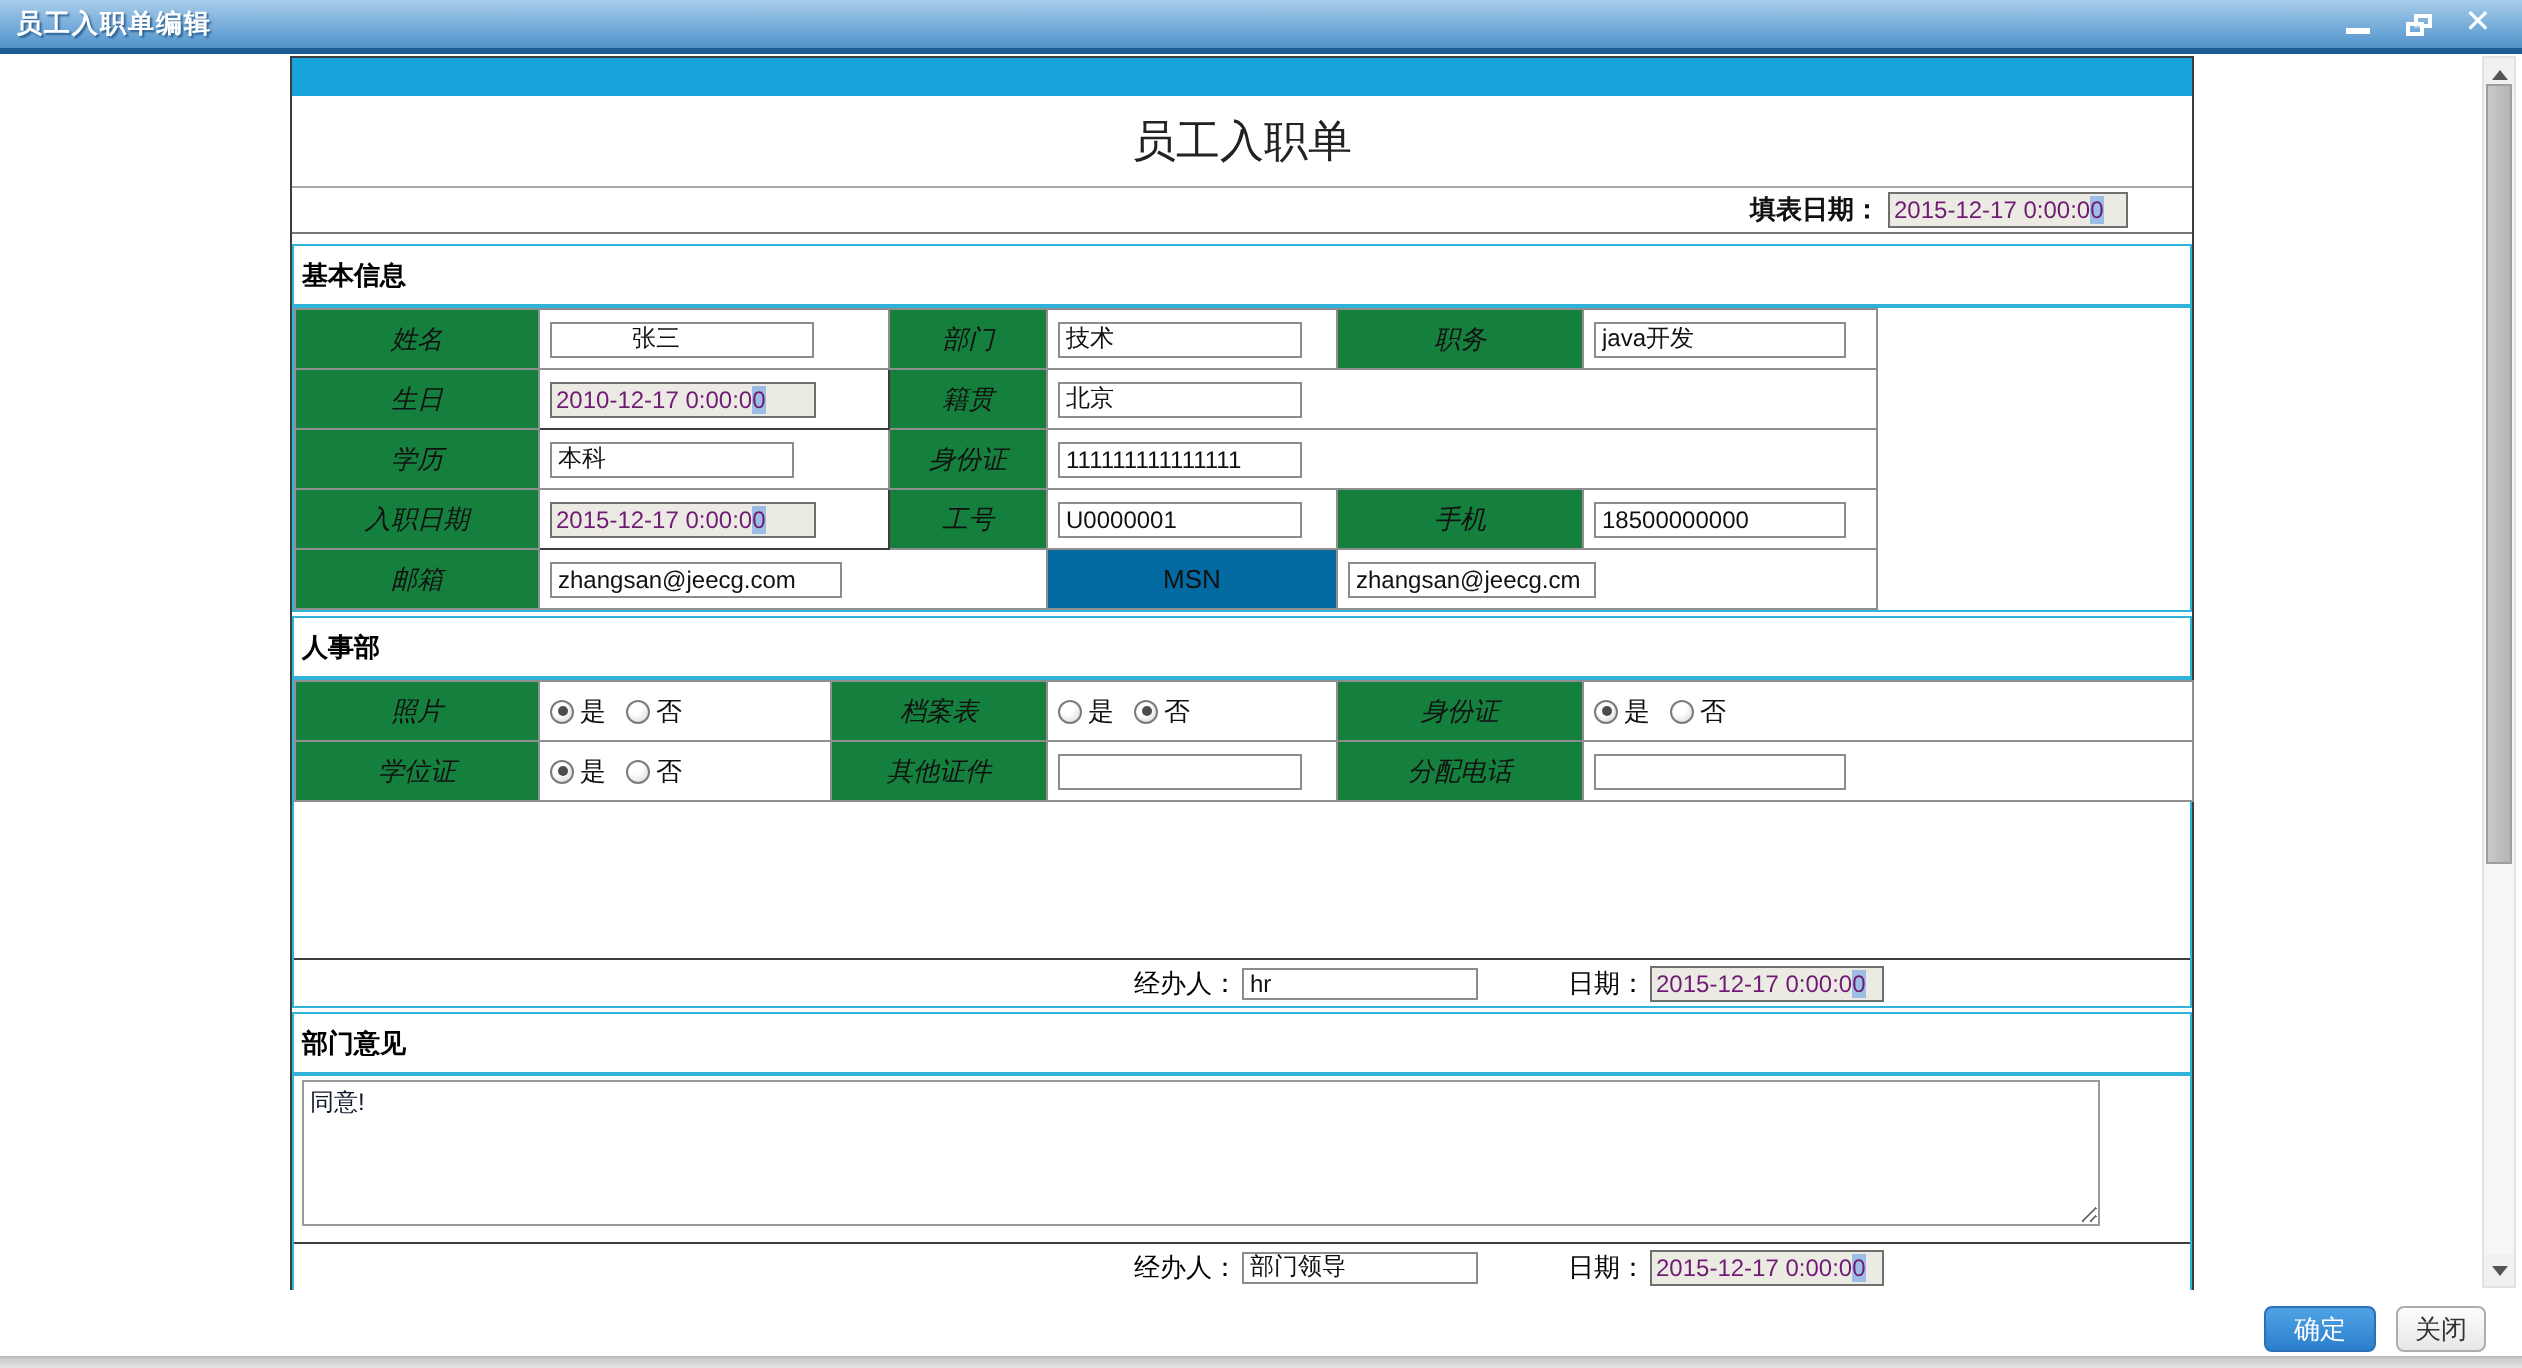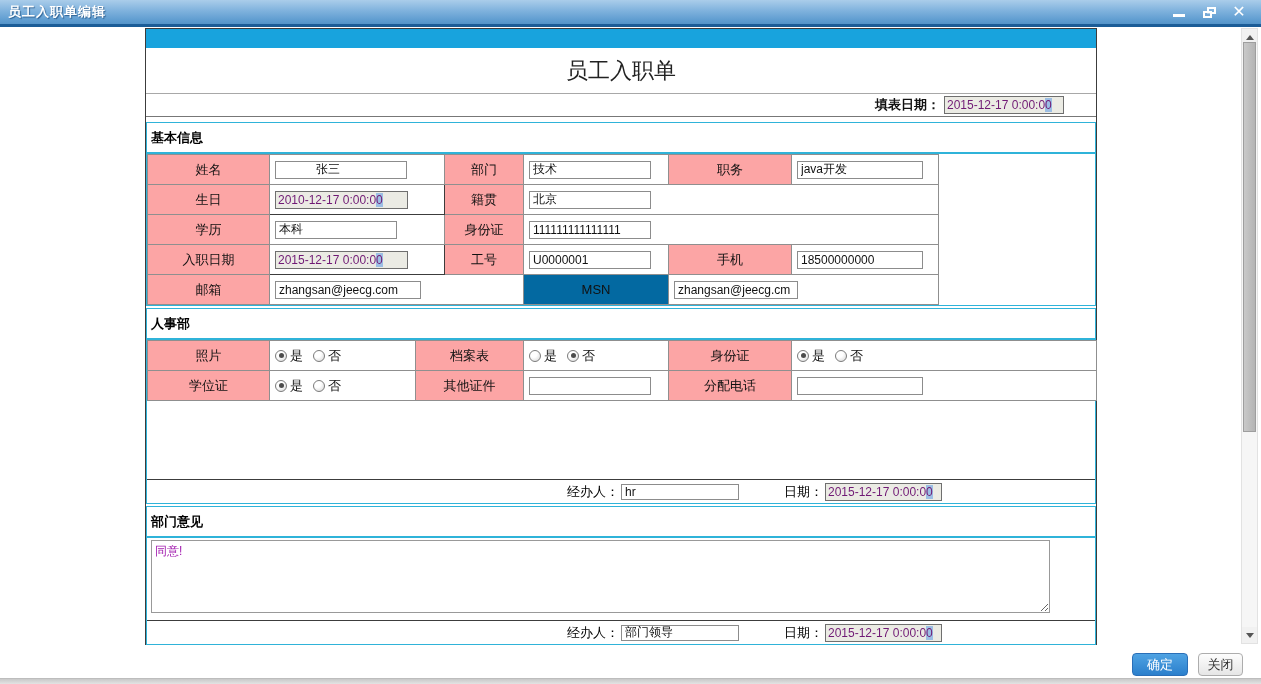--- a/index.html
+++ b/index.html
@@ -46,21 +46,21 @@
     font-family:"Liberation Sans","DejaVu Sans",sans-serif; color:#111; background:#fff; }
 
   
   .section { border:1px solid #2fb3d9; margin-top:2px; background:#fff; }
   .section-header { font-size:13px; font-weight:bold; color:#000; padding:6px 4px 5px 4px;
     border-bottom:2px solid #2fb3d9; background:#fff; }
 
   table.grid { border-collapse:collapse; table-layout:fixed; }
   table.grid td { border:1px solid #8f8f8f; height:30px; font-size:13px; color:#111;
     overflow:hidden; }
-  td.lbl { background:#fca5a5; text-align:center; }
+  td.lbl { background:#15803d; text-align:center;font-style:italic; }
   td.val { background:#fff; padding-left:5px; }
   td.msn-lbl { background:#0369a1; text-align:center; font-size:15px; }
   .basic-table { width:791px; border-right:1px solid #3c3c3c; }
   .hr-table { width:949px; }
   .hr-table td { height:25px; }
 
   .radio-group { display:flex; align-items:center; gap:10px; font-size:13px; }
   .radio-pair { display:flex; align-items:center; gap:3px; }
   .radio { width:12px; height:12px; border-radius:50%; border:1px solid #7b7b7b;
     background:radial-gradient(circle at 35% 30%, #ffffff 35%, #d4d4d4 100%);
@@ -69,21 +69,21 @@
 
   .hr-empty { height:78px; background:#fff; }
   .handler-row { border-top:1px solid #3c3c3c; height:24px; display:flex; align-items:center;
     font-size:13px; padding-left:420px; background:#fff; }
   .handler-row .lab { margin-right:2px; }
   .handler-row input.txt { width:118px; height:16px; }
   .handler-row .gap { width:45px; }
 
   .opinion-body { padding:2px 2px 3px 4px; }
   textarea.opinion { width:899px; height:73px; border:1px solid #999; font-size:12px;
-    font-family:"Liberation Sans","DejaVu Sans",sans-serif; padding:2px 3px; resize:both; color:#a21caf; }
+    font-family:"Liberation Sans","DejaVu Sans",sans-serif; padding:2px 3px; resize:both; color:#0f172a; }
 
   
   .scrollbar { position:absolute; right:3px; top:1px; width:17px; height:616px;
     background:#f6f6f6; border:1px solid #e2e2e2; }
   .sb-btn { position:absolute; left:0; width:15px; height:16px; background:#f1f1f1;
     display:flex; align-items:center; justify-content:center; }
   .sb-up { top:0; }
   .sb-down { bottom:0; }
   .sb-arrow { width:0; height:0; border-left:4px solid transparent; border-right:4px solid transparent; }
   .sb-up .sb-arrow { border-bottom:5px solid #555; }

